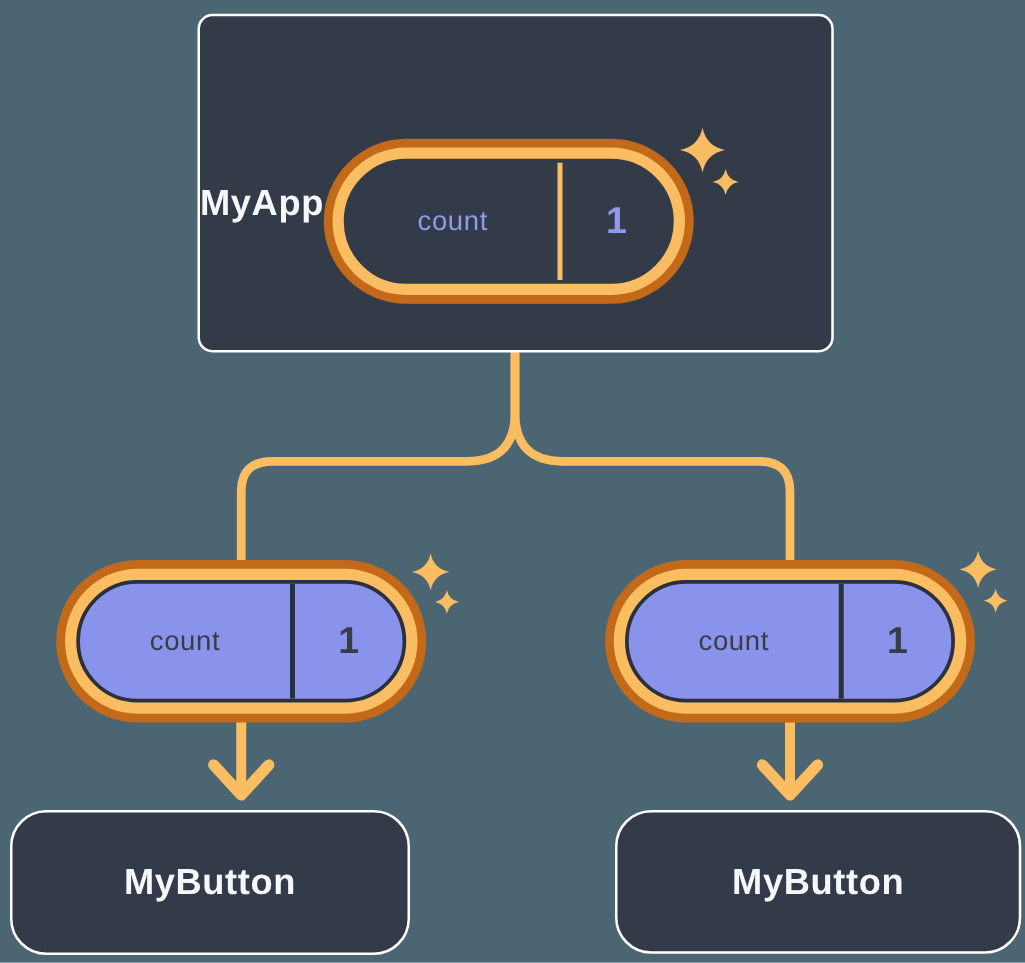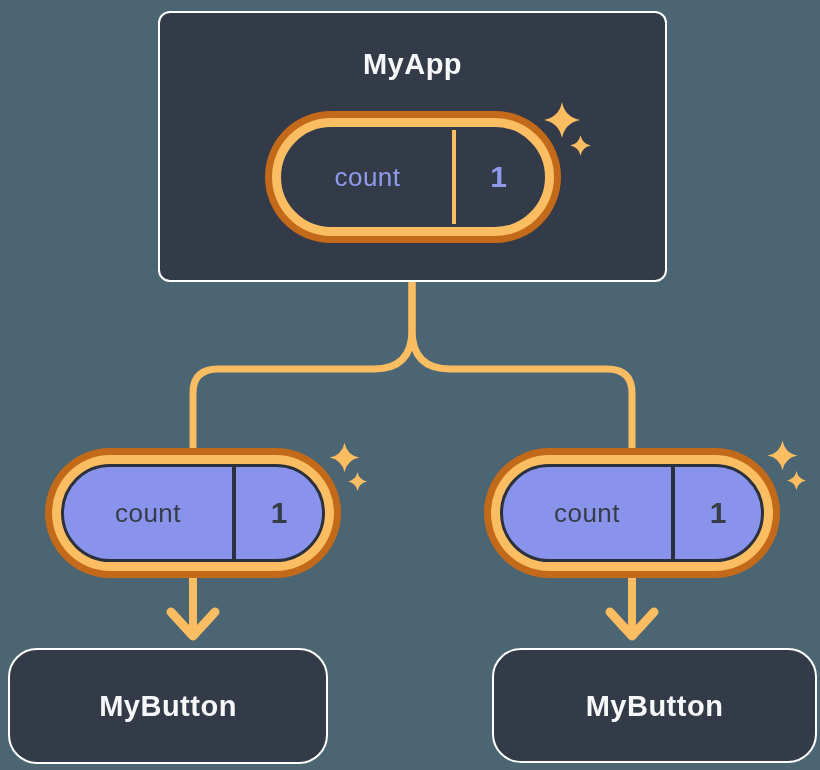--- a/index.html
+++ b/index.html
@@ -15,39 +15,39 @@
   #connector-layer{position:absolute;left:0;top:0;z-index:1;}
   .branch-path{stroke:var(--connector);stroke-width:7;fill:none;stroke-linecap:round;stroke-linejoin:round;}
   .arrow-stem{stroke:var(--connector);stroke-width:8;fill:none;stroke-linecap:round;}
   .arrow-head{stroke:var(--connector);stroke-width:9;fill:none;stroke-linecap:round;stroke-linejoin:round;}
 
   .card{position:absolute;z-index:2;background:var(--card-bg);
     border:2px solid var(--card-border);border-radius:12px;}
   .component-title{color:var(--white-text);font-weight:600;font-size:29px;line-height:38px;
     text-align:center;letter-spacing:.5px;}
   #root-card{left:158px;top:11px;width:509px;height:271px;
-    display:flex;flex-direction:column;align-items:center;padding-top:32px;}
+    display:flex;flex-direction:row;align-items:center;padding-top:32px;}
   #root-card .state-pill{margin-top:28px;}
 
   .leaf-card{display:flex;align-items:center;justify-content:center;border-radius:29px;}
   #left-leaf{left:8px;top:648px;width:320px;height:116px;}
   #right-leaf{left:492px;top:648px;width:325px;height:115px;}
 
   .state-pill{position:relative;z-index:2;background:var(--ring-outer);
     border-radius:100px;padding:7px;}
   .pill-mid{background:var(--ring-inner);border-radius:92px;padding:9px;height:100%;}
   .pill-inner{display:flex;align-items:stretch;border-radius:80px;overflow:hidden;height:100%;}
   .pill-dark .pill-inner{background:var(--card-bg);border:3px solid var(--card-bg);}
   .pill-purple .pill-inner{background:var(--purple-fill);border:3px solid var(--dark-line);}
   .state-pill.abs{position:absolute;width:296px;height:130px;}
   #root-card .state-pill{width:296px;height:132px;}
   #left-pill{left:45px;top:448px;}
   #right-pill{left:484px;top:448px;}
   .state-name{flex:1;display:flex;align-items:center;justify-content:center;
-    font-size:26px;letter-spacing:.5px;}
+    font-size:22px;letter-spacing:.5px;}
   .state-divider{width:4px;}
   .state-value{width:86px;display:flex;align-items:center;justify-content:center;
     font-size:30px;font-weight:700;}
   .pill-dark .state-name,.pill-dark .state-value{color:var(--purple-text);}
   .pill-dark .state-divider{background:var(--ring-inner);}
   .pill-purple .state-name,.pill-purple .state-value{color:var(--dark-text);}
   .pill-purple .state-divider{background:var(--dark-line);}
 
   .sparkle{position:absolute;z-index:3;}
   .sparkle path{fill:var(--connector);}

